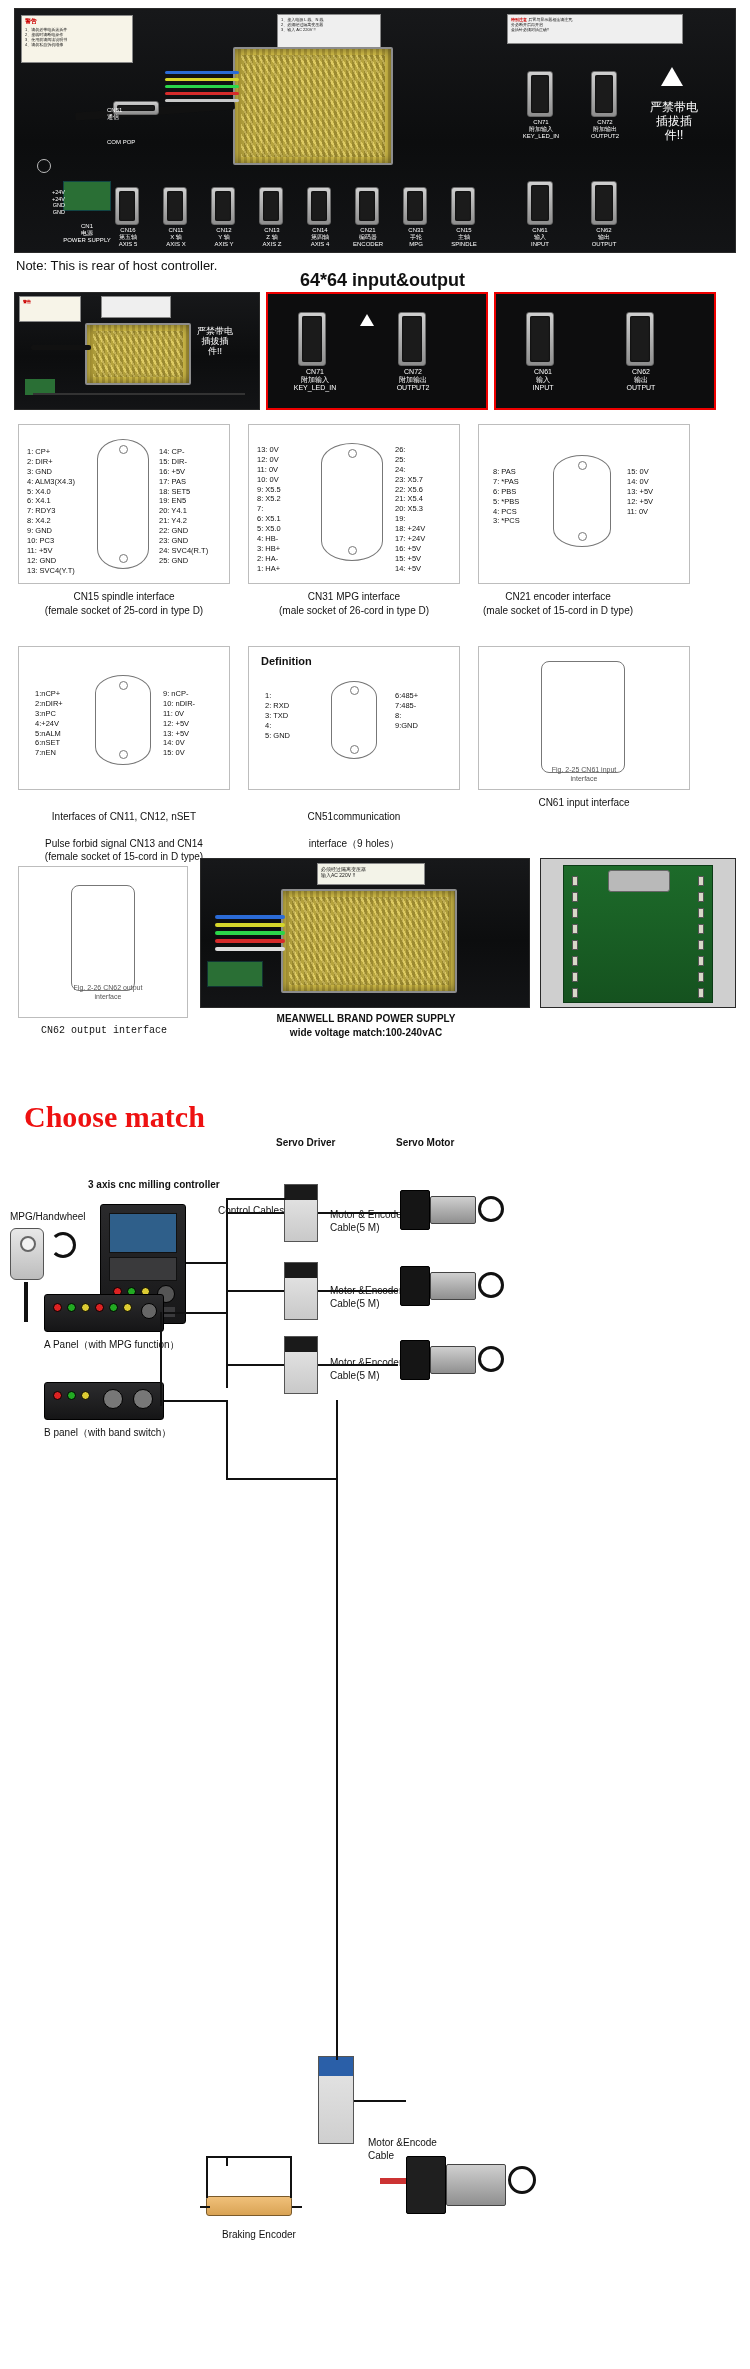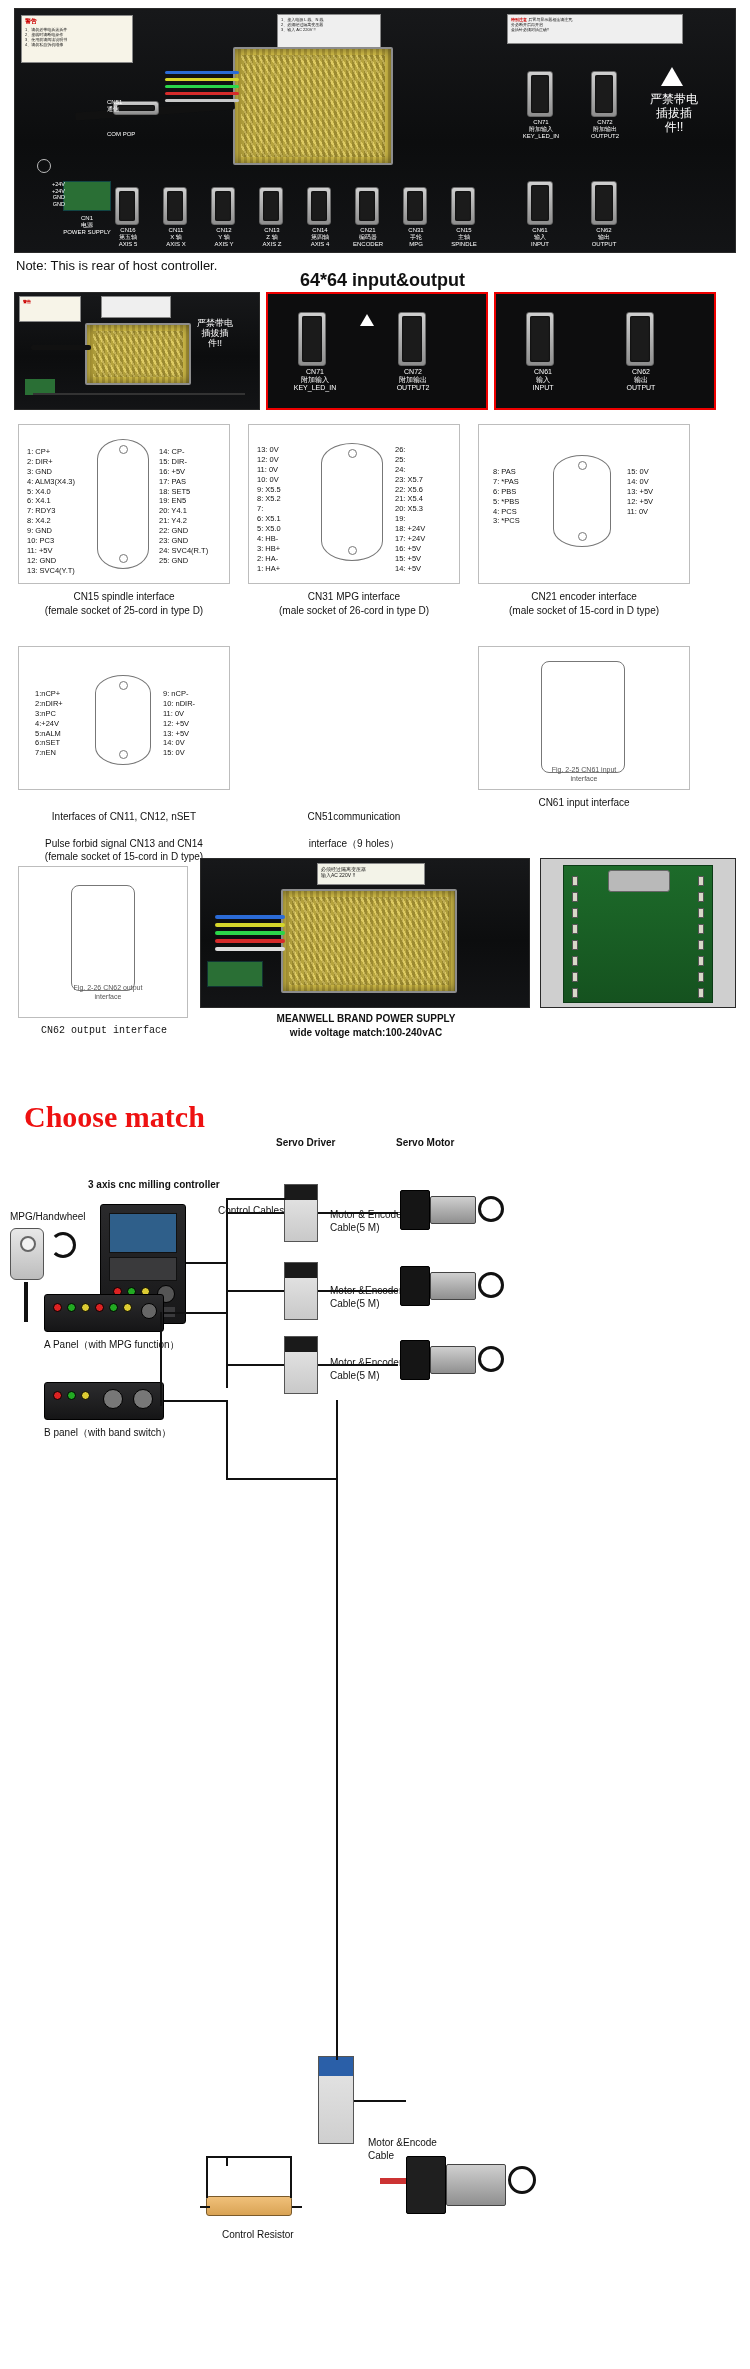--- a/index.html
+++ b/index.html
@@ -41,21 +41,21 @@
   .dsub {
     position:absolute; background:linear-gradient(180deg,#cfcfcf,#8d8d8d);
     border:1px solid #6a6a6a; border-radius:3px;
   }
   .dsub:after{
     content:""; position:absolute; left:3px; right:3px; top:3px; bottom:3px;
     background:#1b1b1b; border-radius:2px;
     box-shadow: inset 0 0 2px #000;
   }
   .connlabel { position:absolute; color:#fff; font-size:6px; text-align:center; line-height:1.15; }
-  .cnwhite { position:absolute; color:#fff; font-size:7px; text-align:center; line-height:1.2; }
+  .cnwhite { position:absolute; color:#fff; font-size:7px; text-align:center; line-height:1.2;margin-top:8px; }
   .wire { position:absolute; border-radius:2px; }
 
   
   .note {
     position:absolute; font-size:13px; color:#111;
   }
 
   
   .h-io {
     position:absolute; font-size:18px; font-weight:bold; color:#111;
@@ -418,21 +418,21 @@
 6: PBS
 5: *PBS
 4: PCS
 3: *PCS</div>
     <div class="pinrow" style="left:148px; top:42px;">15: 0V
 14: 0V
 13: +5V
 12: +5V
 11: 0V</div>
   </div>
-  <div class="card-cap" style="left:474px; top:590px; width:220px;">
+  <div class="card-cap" style="left:448px; top:590px; width:220px;">
     <div>CN21 encoder interface</div>
     <div>(male socket of 15-cord in D type)</div>
   </div>
 
   <div class="card" style="left:18px; top:646px; width:212px; height:144px;">
     <div class="conn-outline" style="left:76px; top:28px; width:56px; height:90px; border-radius:28px/18px;">
       <div class="lug" style="left:23px; top:5px;"></div>
       <div class="lug" style="left:23px; bottom:5px;"></div>
     </div>
     <div class="pinrow" style="left:16px; top:42px;">1:nCP+
@@ -449,20 +449,36 @@
 13: +5V
 14: 0V
 15: 0V</div>
   </div>
   <div class="card-cap" style="left:6px; top:796px; width:236px; white-space:pre-line;">
     <div>Interfaces of CN11, CN12, nSET</div>
     <div>Pulse forbid signal CN13 and CN14
 (female socket of 15-cord in D type)</div>
   </div>
 
+  <div class="card" style="left:248px; top:646px; width:212px; height:144px;">
+    <div class="defword" style="left:12px; top:8px;">Definition</div>
+    <div class="conn-outline" style="left:82px; top:34px; width:46px; height:78px; border-radius:23px/16px;">
+      <div class="lug" style="left:18px; top:4px;"></div>
+      <div class="lug" style="left:18px; bottom:4px;"></div>
+    </div>
+    <div class="pinrow" style="left:16px; top:44px;">1:
+2: RXD
+3: TXD
+4:
+5: GND</div>
+    <div class="pinrow" style="left:146px; top:44px;">6:485+
+7:485-
+8:
+9:GND</div>
+  </div>
   <div class="card-cap" style="left:244px; top:796px; width:220px; white-space:pre-line;">
     <div>CN51communication</div>
     <div>interface（9 holes）</div>
   </div>
 
   <div class="card" style="left:478px; top:646px; width:212px; height:144px;">
     <div class="conn-outline" style="left:62px; top:14px; width:84px; height:112px; border-radius:8px;"></div>
     <div class="card-cap" style="left:50px; top:118px; width:110px; font-size:7px; white-space:pre-line; color:#555;">Fig. 2-25 CN61 input
 interface</div>
   </div>
@@ -534,21 +550,21 @@
 Cable(5 M)</div>
   <div class="lbl" style="left:330px; top:1284px; white-space:pre-line;">Motor &amp;Encoder
 Cable(5 M)</div>
   <div class="lbl" style="left:330px; top:1356px; white-space:pre-line;">Motor &amp;Encoder
 Cable(5 M)</div>
   <div class="lbl" style="left:368px; top:2136px; white-space:pre-line;">Motor &amp;Encode
 Cable</div>
 
   <div class="lbl" style="left:44px; top:1338px;">A Panel（with MPG function）</div>
   <div class="lbl" style="left:44px; top:1426px;">B panel（with band switch）</div>
-  <div class="lbl" style="left:222px; top:2228px;">Control Resistor</div>
+  <div class="lbl" style="left:222px; top:2228px;">Braking Encoder</div>
 
   <div class="mpgwheel" style="left:10px; top:1228px; width:34px; height:52px;"></div>
   <div style="position:absolute; left:20px; top:1236px; width:16px; height:16px; border-radius:50%; border:2px solid #666; background:#f2f2f2;"></div>
   <div style="position:absolute; left:24px; top:1282px; width:4px; height:40px; background:#111;"></div>
   <div style="position:absolute; left:50px; top:1232px; width:26px; height:26px; border:3px solid #111; border-radius:50%; border-left-color:transparent;"></div>
 
   <div class="cncbox" style="left:100px; top:1204px; width:86px; height:120px;">
     <div class="screen" style="left:8px; top:8px; width:68px; height:40px;"></div>
     <div class="keypad" style="left:8px; top:52px; width:68px; height:24px;"></div>
     <div class="btn-r" style="left:12px; top:82px;"></div>

